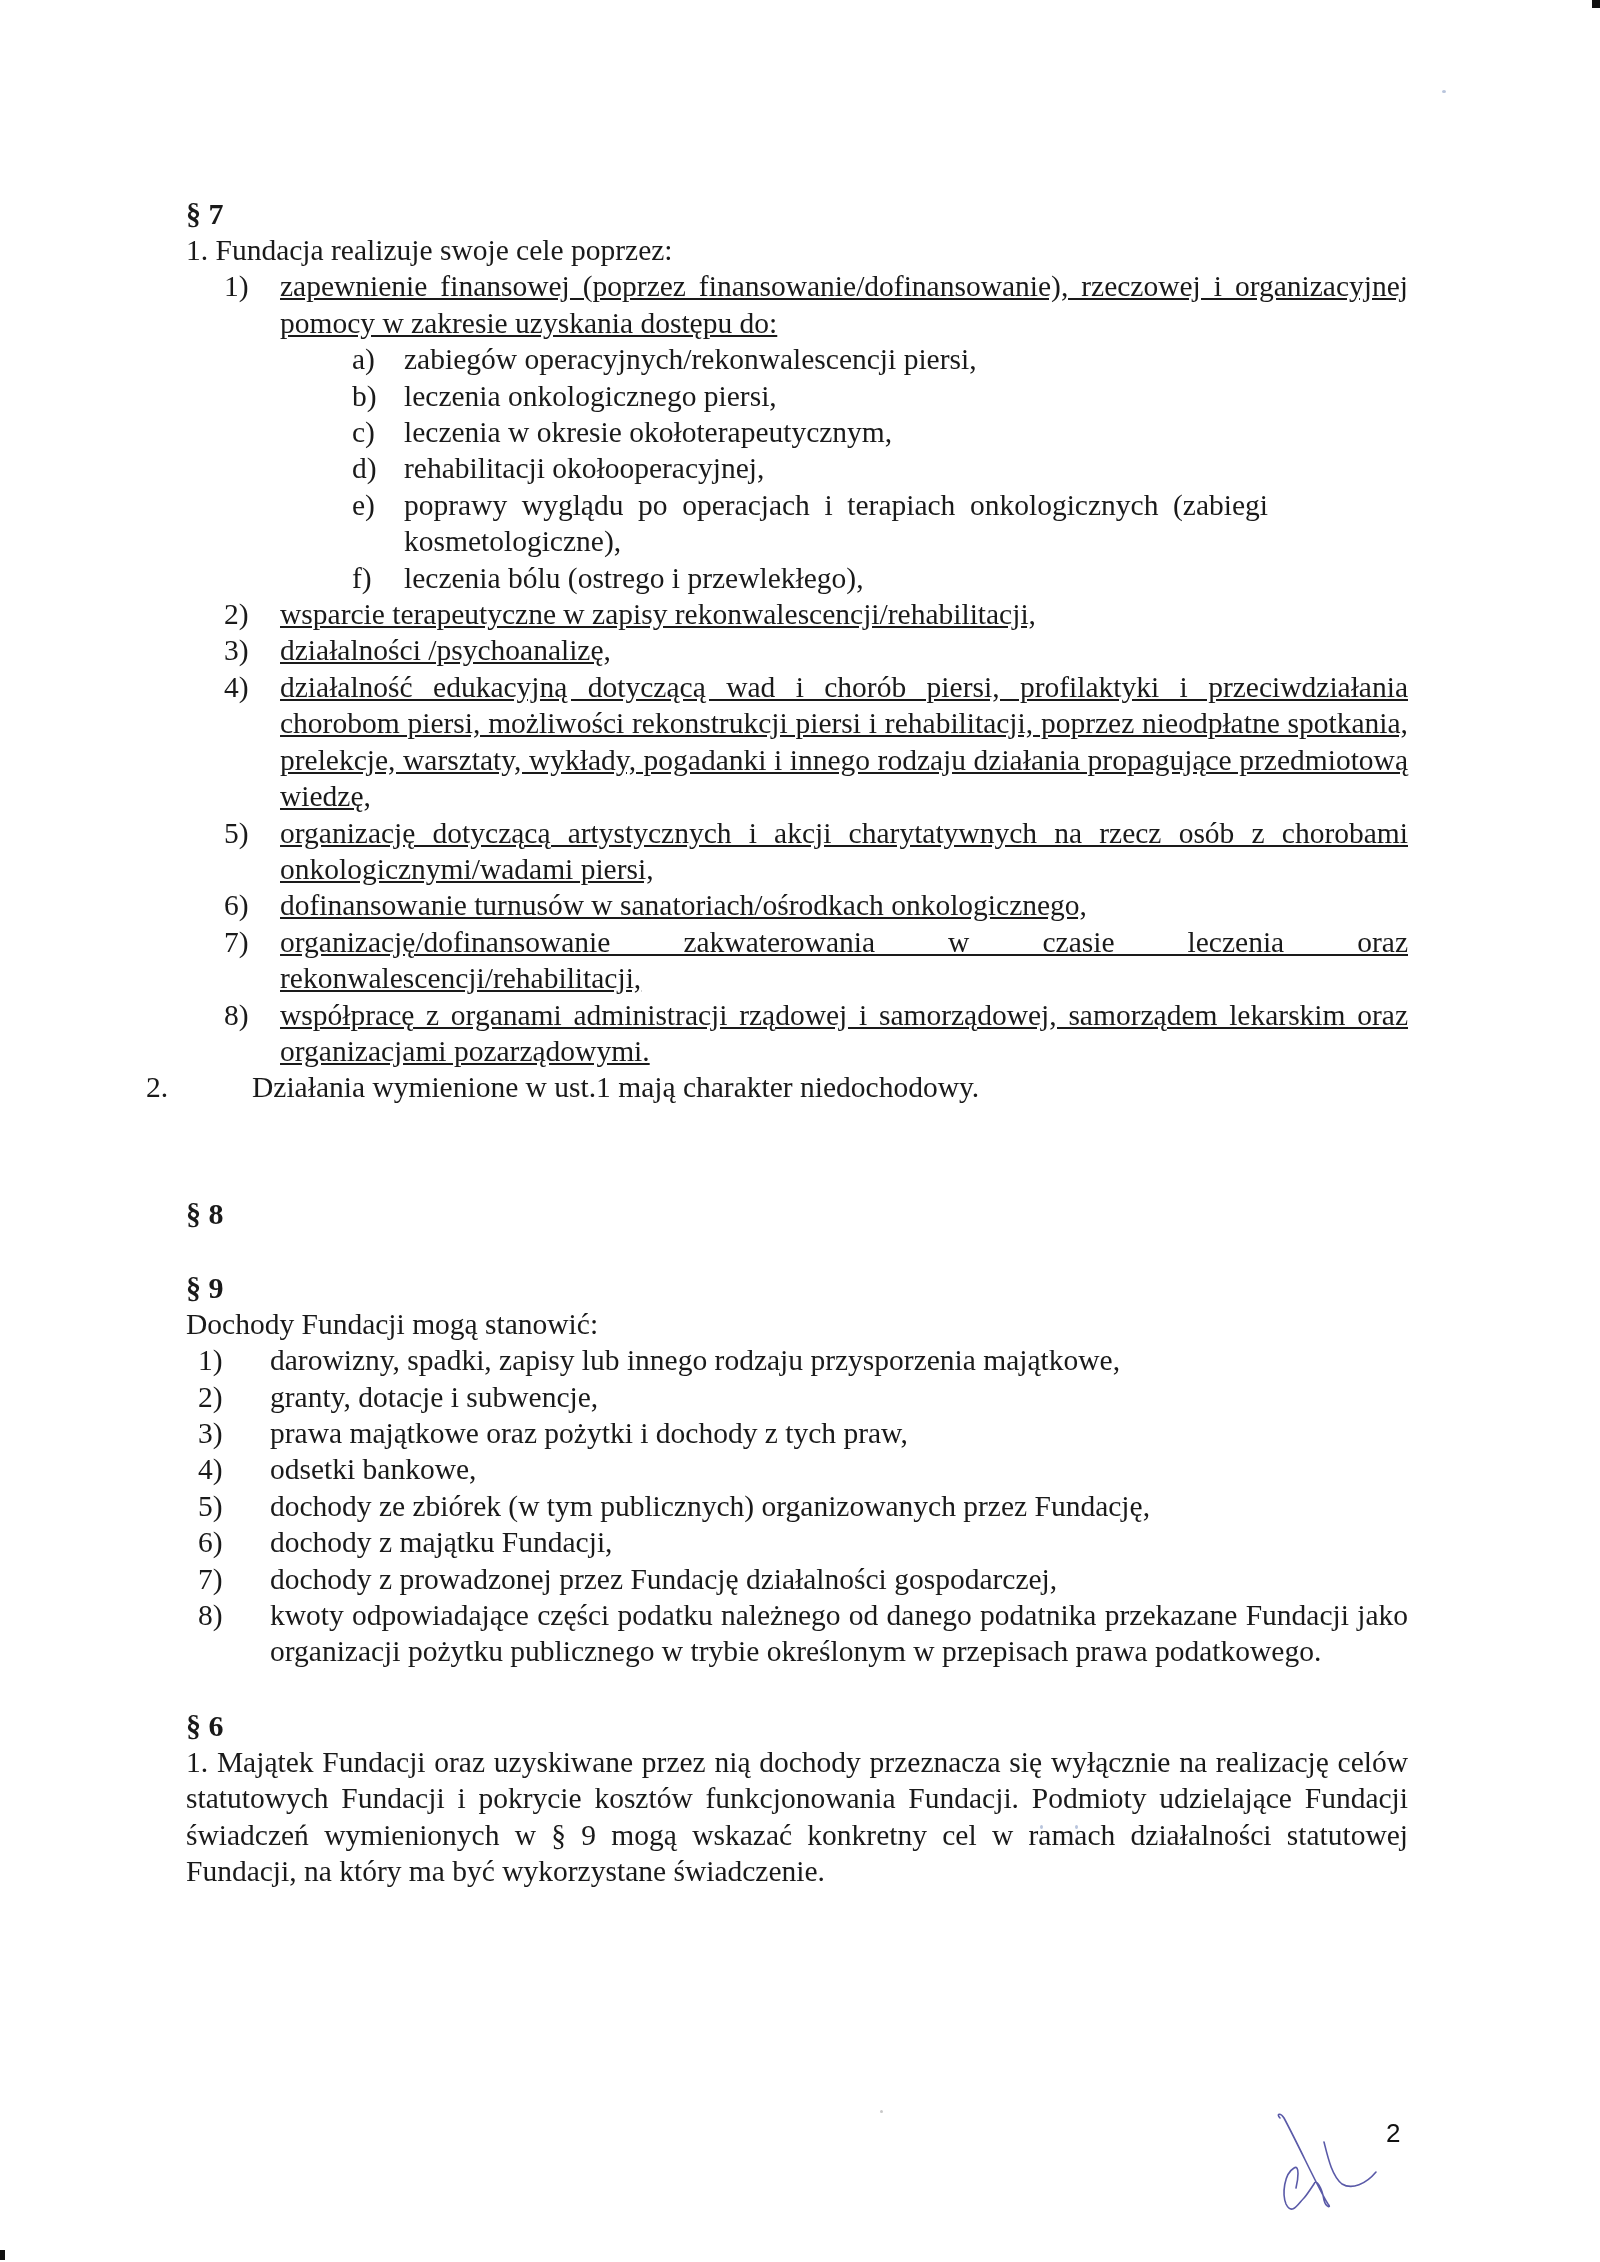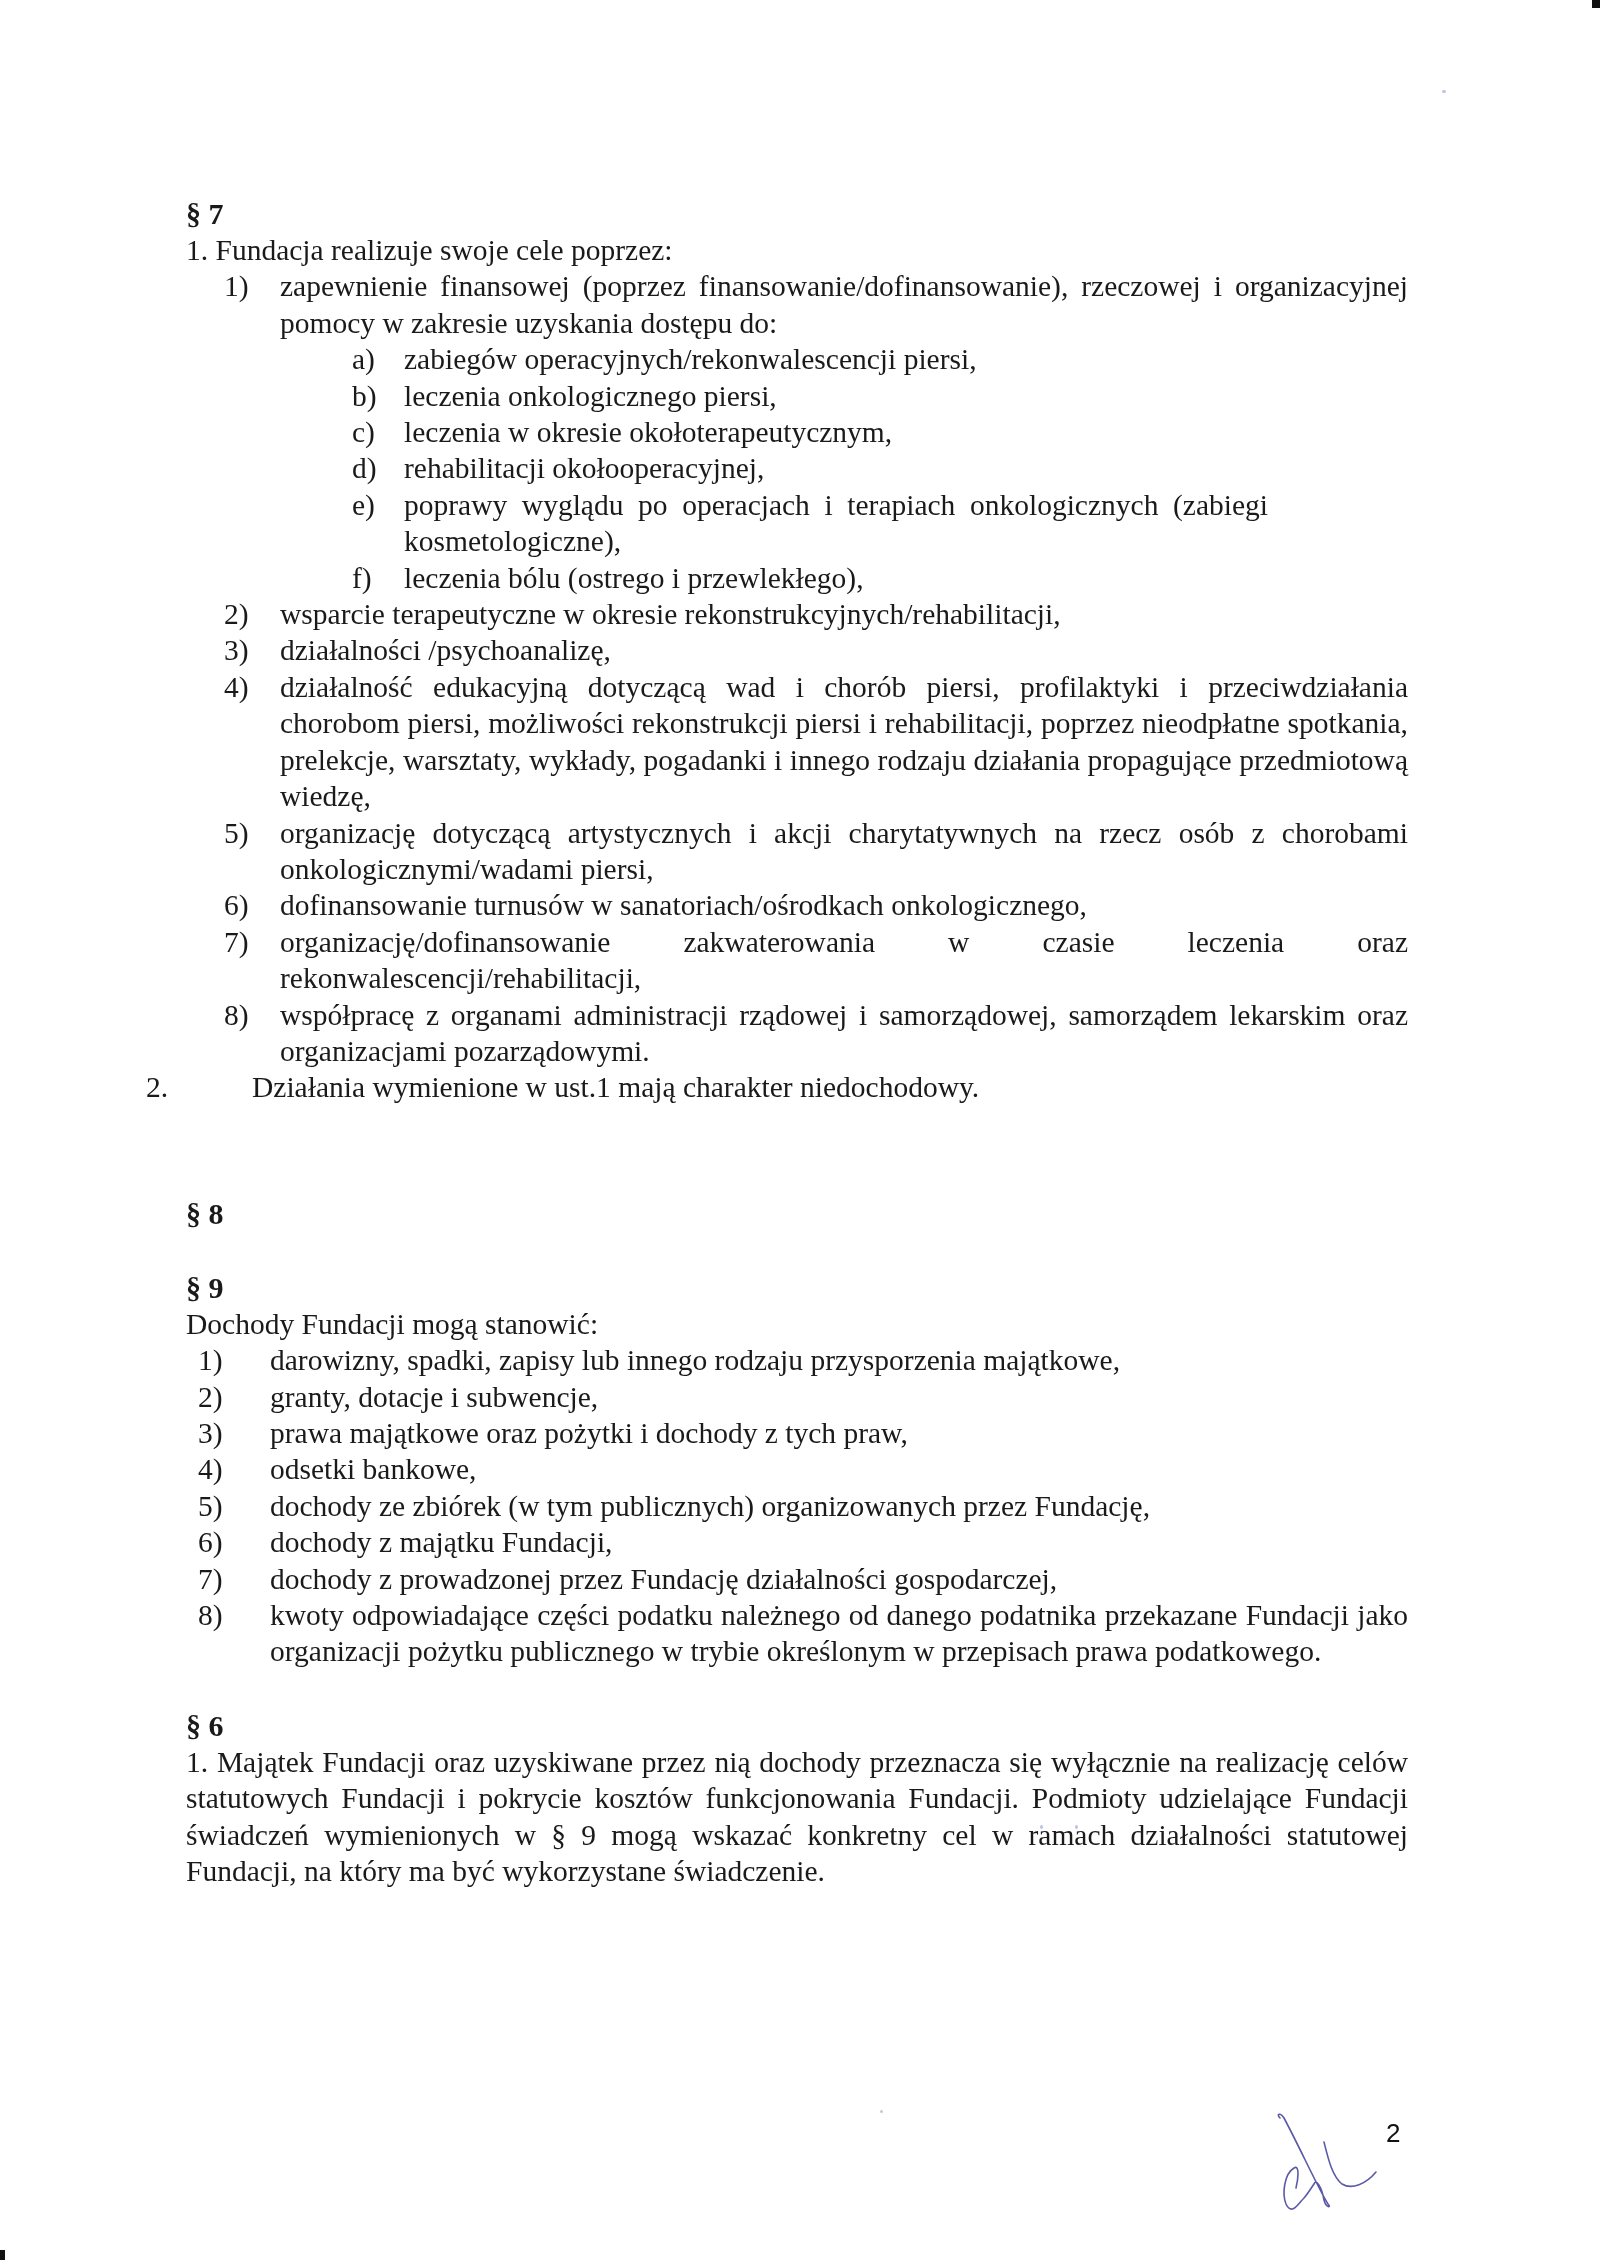--- a/index.html
+++ b/index.html
@@ -15,21 +15,21 @@
   .content {
     position: absolute; left: 186px; top: 196px; width: 1222px;
     font-size: 29.5px; line-height: 36.4px;
   }
   .para-sign { font-weight: bold; font-size: 30px; line-height: 36px; }
   .heading-bold { font-weight: bold; font-size: 30px; line-height: 36px; }
   .justify { text-align: justify; text-align-last: left; }
 
   .l1 { display: flex; }
   .l1 .num { width: 56px; flex: 0 0 56px; text-align: left; padding-left: 2px; }
-  .l1 .txt { flex: 1; text-align: justify; }
+  .l1 .txt { flex: 1; text-align: justify; text-decoration: underline; }
   .lvl1-wrap { margin-left: 36px; }
 
   .l2 { display: flex; margin-left: 130px; }
   .l2 .num { width: 52px; flex: 0 0 52px; }
   .l2 .txt { flex: 1; text-align: justify; padding-right: 140px; }
 
   .ust2 { display: flex; margin-left: -76px; }
   .ust2 .num { width: 106px; flex: 0 0 106px; }
 
   .l9 { display: flex; margin-left: 12px; }
@@ -87,21 +87,21 @@
           <span class="txt">poprawy wyglądu po operacjach i terapiach onkologicznych (zabiegi kosmetologiczne),</span>
         </div>
         <div class="l2">
           <span class="num">f)</span>
           <span class="txt">leczenia bólu (ostrego i przewlekłego),</span>
         </div>
       </div>
 
       <div class="l1">
         <span class="num">2)</span>
-        <span class="txt">wsparcie terapeutyczne w okresie rekonstrukcyjnych/rehabilitacji,</span>
+        <span class="txt">wsparcie terapeutyczne w zapisy rekonwalescencji/rehabilitacji,</span>
       </div>
       <div class="l1">
         <span class="num">3)</span>
         <span class="txt">działalności /psychoanalizę,</span>
       </div>
       <div class="l1">
         <span class="num">4)</span>
         <span class="txt">działalność edukacyjną dotyczącą wad i chorób piersi, profilaktyki i przeciwdziałania chorobom piersi, możliwości rekonstrukcji piersi i rehabilitacji, poprzez nieodpłatne spotkania, prelekcje, warsztaty, wykłady, pogadanki i innego rodzaju działania propagujące przedmiotową wiedzę,</span>
       </div>
       <div class="l1">

